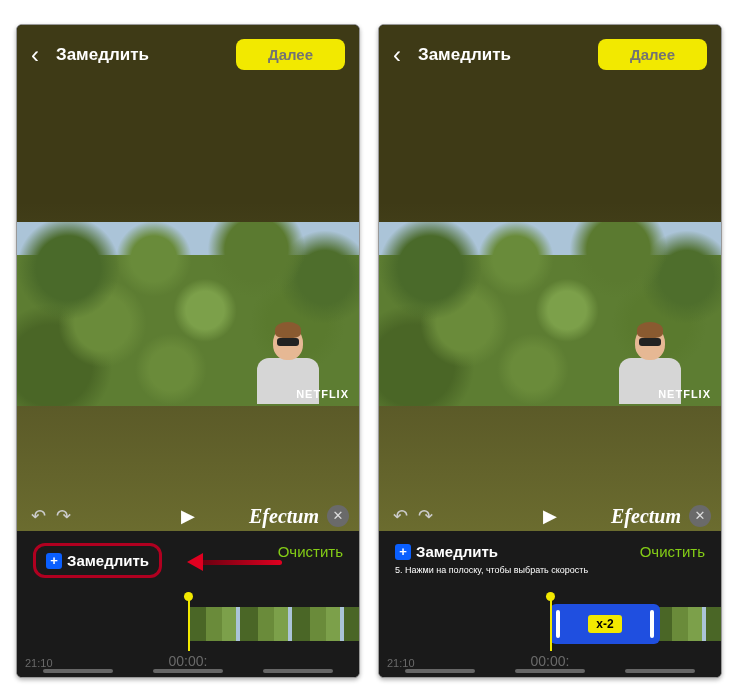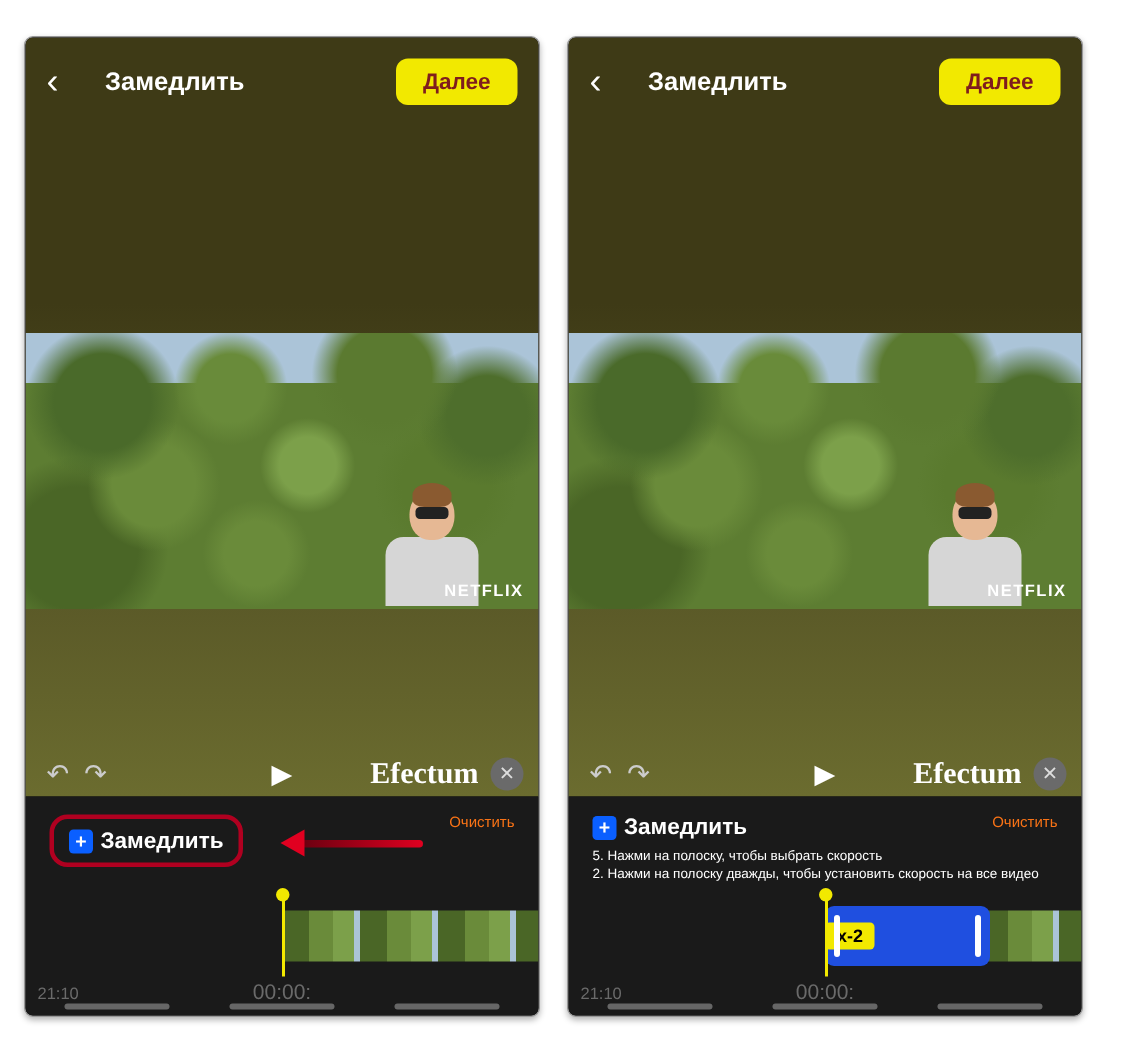--- a/index.html
+++ b/index.html
@@ -2,21 +2,21 @@
 <html><head>
 <meta charset="utf-8">
 <style>
 body{margin:0;background:#fff;width:749px;height:700px;font-family:Arial,Helvetica,sans-serif;overflow:hidden}
 .wrap{display:flex;gap:18px;padding:24px 16px}
 .phone{width:342px;height:652px;border:1px solid #999;border-radius:6px;box-shadow:0 2px 4px rgba(0,0,0,.3);background:#000;position:relative;overflow:hidden}
 .gradpanel{position:absolute;top:0;left:0;right:0;height:506px;background:linear-gradient(#3e3a16 0%,#3e3a16 35%,#5b5a28 75%,#6b6c2f 100%)}
 .header{display:flex;align-items:center;justify-content:space-between;padding:14px 14px 0;position:relative;z-index:2}
 .back{color:#fff;font-size:24px;line-height:1;cursor:pointer}
 .htitle{color:#fff;font-size:17px;font-weight:700;margin-left:-70px}
-.next{background:#f2e900;color:#7f1d1d;font-weight:700;font-size:15px;padding:7px 18px;border-radius:8px;cursor:pointer}
+.next{background:#f2e900;color:#737373;font-weight:700;font-size:15px;padding:7px 32px;border-radius:8px;cursor:pointer}
 .video{position:absolute;top:197px;left:0;right:0;height:184px;overflow:hidden}
 .foliage{width:100%;height:100%;position:relative;background:
  radial-gradient(circle at 15% 25%,#4a6a2a 0 10%,transparent 16%),
  radial-gradient(circle at 40% 20%,#698b3a 0 9%,transparent 15%),
  radial-gradient(circle at 70% 15%,#5b7a30 0 11%,transparent 17%),
  radial-gradient(circle at 90% 30%,#4e6e2c 0 8%,transparent 14%),
  radial-gradient(circle at 25% 55%,#6a8b3a 0 10%,transparent 16%),
  radial-gradient(circle at 55% 48%,#7ca04a 0 9%,transparent 15%),
  radial-gradient(circle at 82% 55%,#5a7a2e 0 10%,transparent 16%),
  radial-gradient(circle at 10% 78%,#4a6626 0 12%,transparent 18%),
@@ -24,38 +24,38 @@
  linear-gradient(#abc4d8 0 18%,#5d7d32 18% 100%)}
 .person{position:absolute;bottom:0;right:36px;width:70px;height:80px}
 .head{width:30px;height:34px;background:#e6b894;border-radius:50% 50% 45% 45%;margin:0 auto;position:relative}
 .hair{position:absolute;top:-4px;left:2px;right:2px;height:16px;background:#8a5a30;border-radius:50% 50% 30% 30%}
 .glasses{position:absolute;top:12px;left:4px;right:4px;height:8px;background:#222;border-radius:3px}
 .body{width:62px;height:46px;background:#d6d6d6;border-radius:12px 12px 0 0;margin:-2px auto 0}
 .nlogo{position:absolute;bottom:6px;right:10px;color:#fff;font-weight:700;font-size:11px;letter-spacing:1px}
 .controls{position:absolute;top:476px;left:0;right:0;height:30px;display:flex;align-items:center;padding:0 14px;z-index:2}
 .uicon{color:#ccc;font-size:18px;margin-right:10px;cursor:pointer}
 .play{position:absolute;left:50%;transform:translateX(-50%);color:#fff;font-size:18px;cursor:pointer}
-.logo{position:absolute;right:40px;color:#fff;font-family:'Georgia',serif;font-size:20px;font-weight:700}
+.logo{position:absolute;right:40px;color:#fff;font-style:italic;font-family:'Georgia',serif;font-size:20px;font-weight:700}
 .closec{position:absolute;right:10px;width:22px;height:22px;border-radius:50%;background:#6a6a6a;color:#ddd;text-align:center;line-height:22px;font-size:13px;cursor:pointer}
 .lower{position:absolute;top:506px;left:0;right:0;bottom:0;background:#1a1a1a}
 .row1{display:flex;justify-content:space-between;align-items:flex-start;padding:12px 16px 0}
 .slowbox{display:inline-flex;align-items:center;gap:5px;padding:6px 10px;border:3px solid #b00020;border-radius:12px;background:transparent}
 .plus{width:16px;height:16px;background:#0a5fff;color:#fff;font-weight:900;font-size:13px;line-height:16px;text-align:center;border-radius:3px}
 .slowtxt{color:#fff;font-weight:700;font-size:15px}
 .slowplain{display:inline-flex;align-items:center;gap:5px}
-.clear{color:#f97316;font-size:10px}
+.clear{color:#84cc16;font-size:15px}
 .hints{padding:4px 16px 0;color:#fff;font-size:9px;line-height:1.35}
 .tl{position:absolute;left:0;right:0;bottom:30px;height:46px}
 .tlleft{position:absolute;left:8px;bottom:-22px;color:#6a6a6a;font-size:11px}
 .tlcenter{position:absolute;left:50%;transform:translateX(-50%);bottom:-22px;color:#6a6a6a;font-size:14px}
 .marker{position:absolute;left:50%;top:-4px;width:1.5px;height:54px;background:#f2e900}
 .marker::before{content:"";position:absolute;top:-5px;left:-4px;width:9px;height:9px;background:#f2e900;border-radius:50%}
 .strip{position:absolute;left:50%;right:0;top:6px;height:34px;background:
  repeating-linear-gradient(90deg,#4a6626 0 18px,#6a8b3a 18px 34px,#7ca04a 34px 48px,#abc4d8 48px 52px)}
-.speedchip{position:absolute;left:50%;top:3px;width:110px;height:40px;background:#1f4fe0;border-radius:6px;display:flex;align-items:center;justify-content:flex-start}
+.speedchip{position:absolute;left:50%;top:3px;width:110px;height:40px;background:#1f4fe0;border-radius:6px;display:flex;align-items:center;justify-content:center}
 .speedchip::before,.speedchip::after{content:"";position:absolute;top:6px;width:4px;height:28px;background:#fff;border-radius:2px}
 .speedchip::before{left:6px}.speedchip::after{right:6px}
 .chiplabel{background:#f2e900;color:#000;font-weight:700;font-size:12px;padding:2px 8px;border-radius:3px}
 .navbar{position:absolute;bottom:4px;left:0;right:0;height:4px;display:flex;justify-content:center;gap:40px}
 .navseg{width:70px;height:4px;background:#666;border-radius:2px}
 .arrow{position:absolute;top:528px;left:170px;width:95px;height:18px;z-index:5}
 .arrowline{position:absolute;top:7px;right:0;left:14px;height:5px;background:linear-gradient(90deg,#6a0010,#e00020);border-radius:3px}
 .arrowhead{position:absolute;left:0;top:0;width:0;height:0;border-right:16px solid #e00020;border-top:9px solid transparent;border-bottom:9px solid transparent}
 </style>
 </head>
@@ -144,21 +144,20 @@
   <div class="lower">
     <div class="row1">
       <span class="slowplain">
         <span class="plus">+</span>
         <span class="slowtxt">Замедлить</span>
       </span>
       <span class="clear">Очистить</span>
     </div>
     <div class="hints">
       <div>5. Нажми на полоску, чтобы выбрать скорость</div>
-      <div>2. Нажми на полоску дважды, чтобы установить скорость на все видео</div>
     </div>
     <div class="tl">
       <div class="strip"></div>
       <div class="speedchip">
         <span class="chiplabel">x-2</span>
       </div>
       <div class="marker"></div>
       <span class="tlleft">21:10</span>
       <span class="tlcenter">00:00:</span>
     </div>

